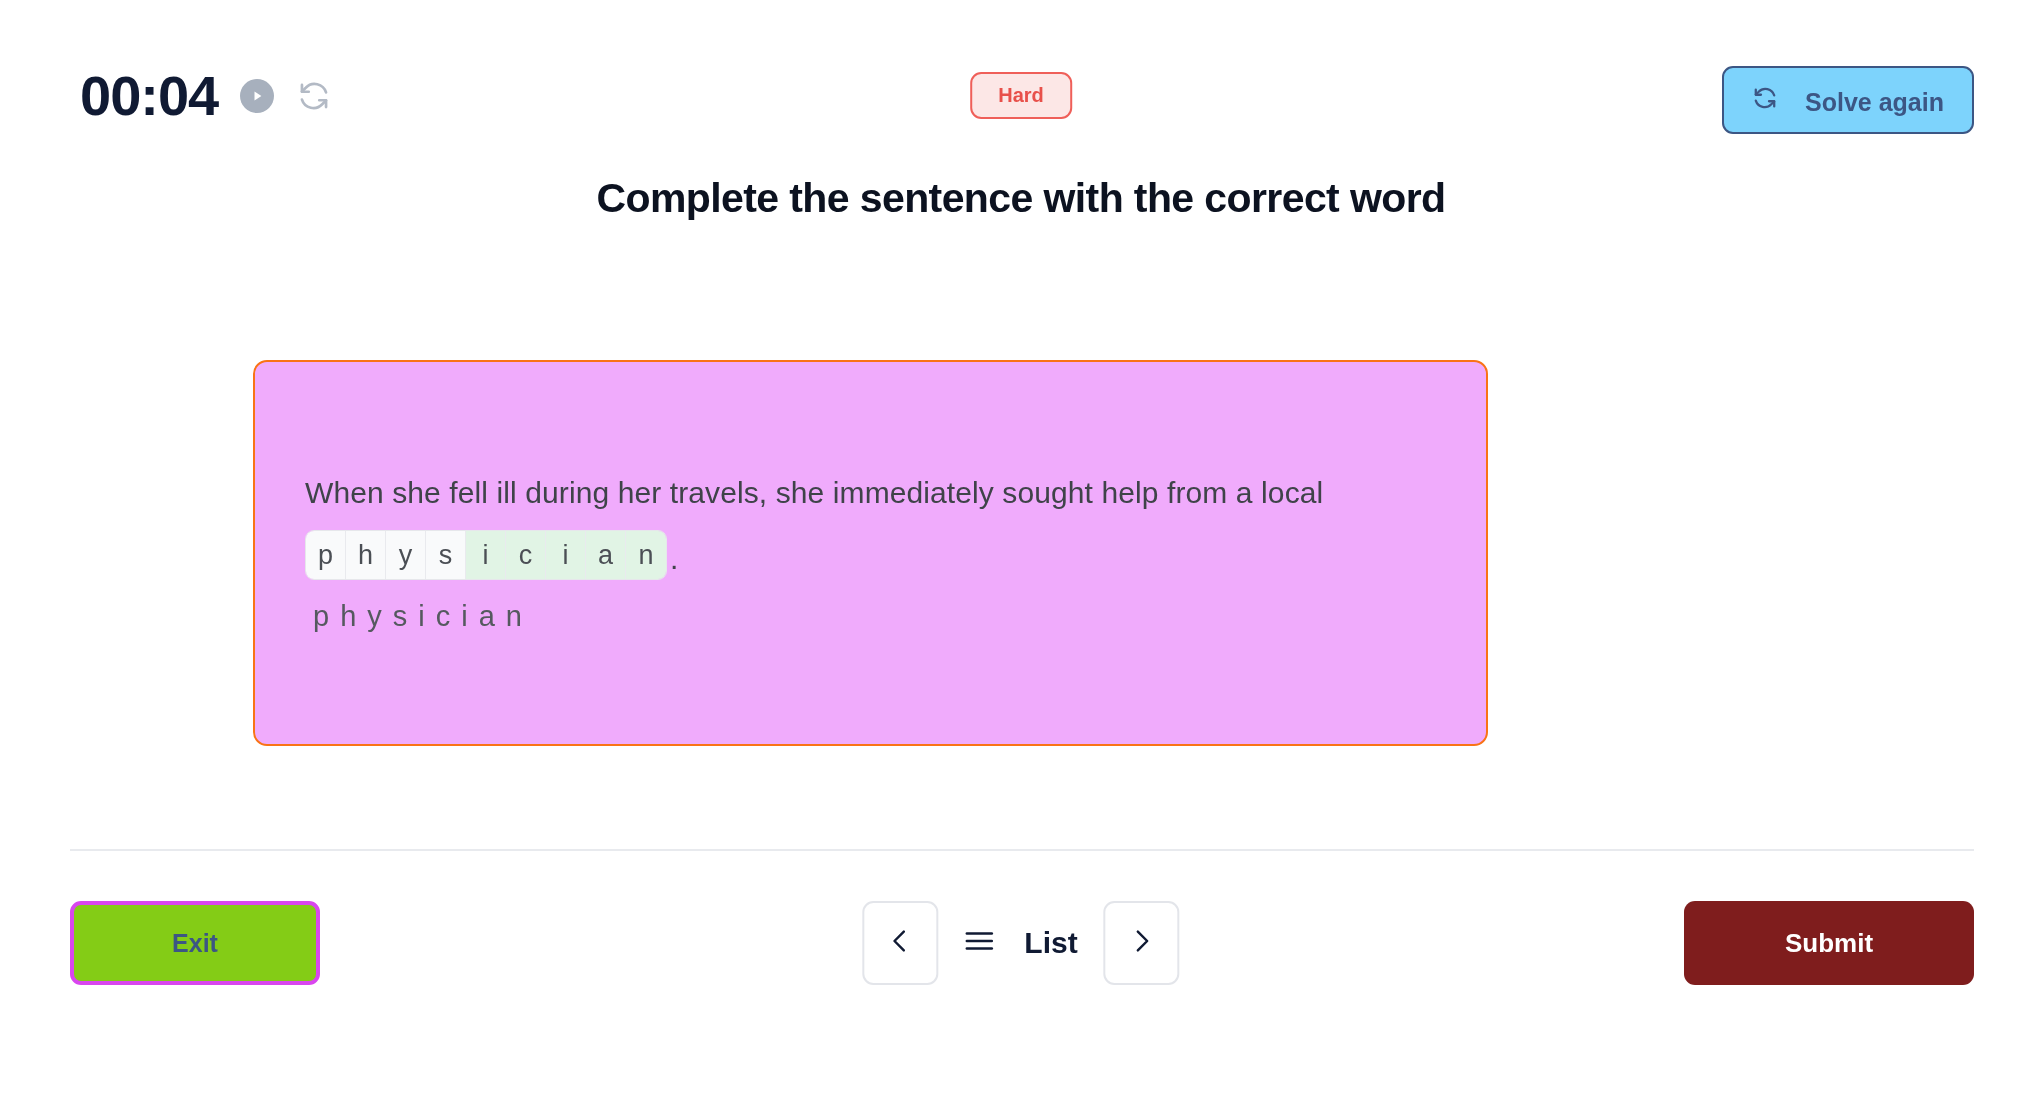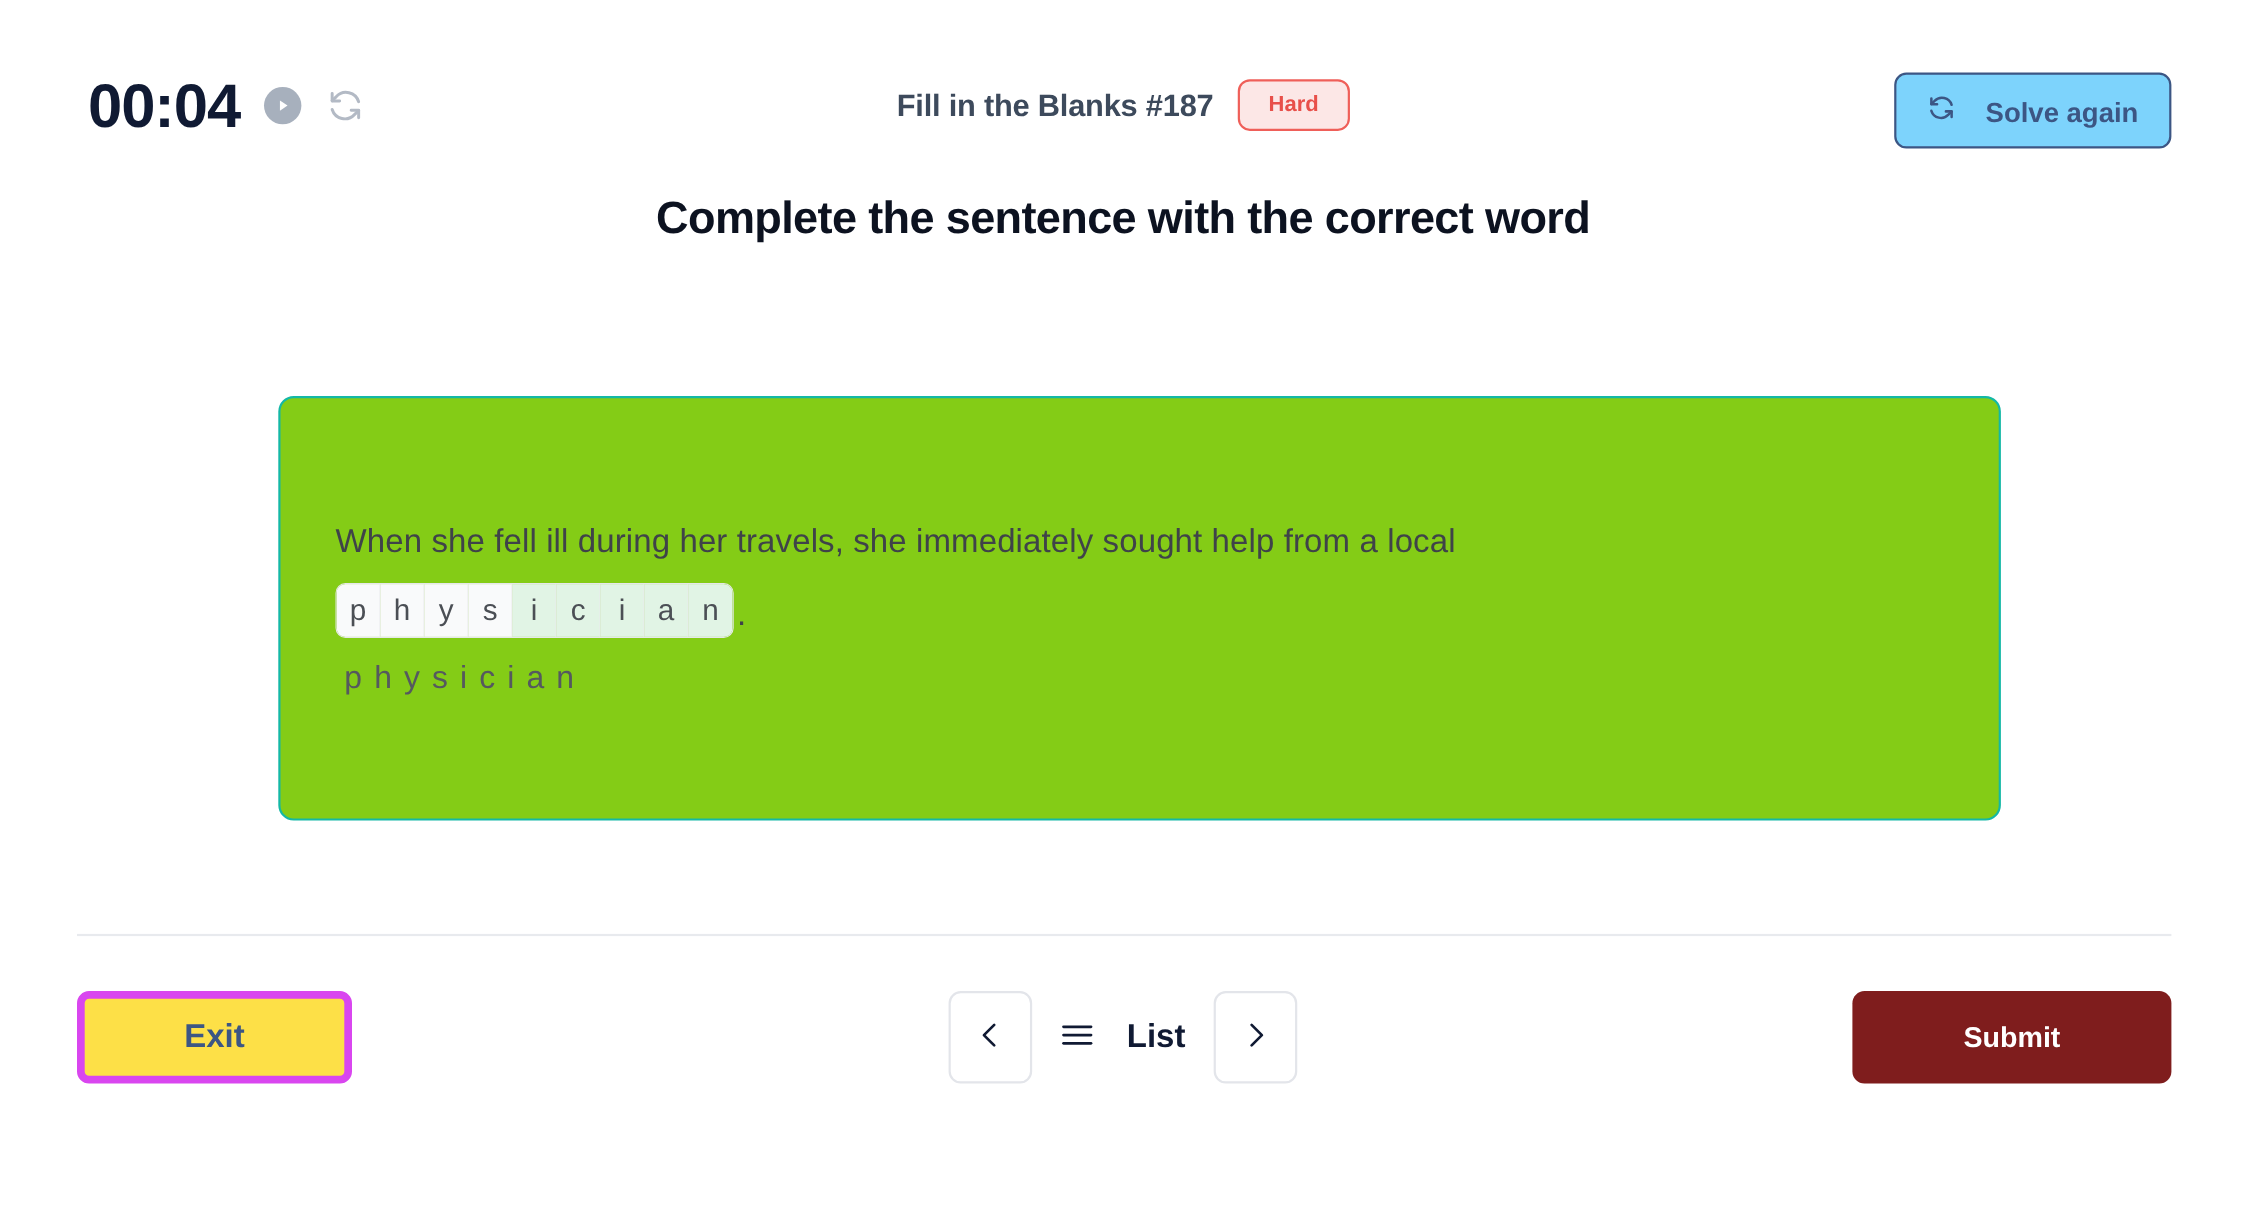--- a/index.html
+++ b/index.html
@@ -109,25 +109,25 @@
     font-size: 41px;
     font-weight: 700;
     color: #0c1220;
     letter-spacing: -0.6px;
   }
 
   
   .question-card {
     position: absolute;
     left: 253px; top: 360px;
-    width: 1566px;
+    width: 1235px;
     height: 386px;
-    border: 2px solid #14b8a6;
+    border: 2px solid #f97316;
     border-radius: 14px;
-    background: #84cc16;
+    background: #f0abfc;
   }
 
   .sentence-block {
     position: absolute;
     left: 50px; top: 116px;
     width: 1440px;
   }
   .sentence-line {
     font-size: 30px;
     color: #3f4349;
@@ -181,24 +181,24 @@
     width: 1904px;
     height: 2px;
     background: #e8eaee;
   }
 
   
   .exit-btn {
     position: absolute;
     left: 70px; top: 901px;
     width: 250px; height: 84px;
-    border: 7px solid #d946ef;
-    border-radius: 11px;
-    background: #fde047;
-    font-size: 30px;
+    border: 4px solid #d946ef;
+    border-radius: 11px;
+    background: #84cc16;
+    font-size: 25px;
     font-weight: 700;
     color: #3c5684;
     display: flex;
     align-items: center;
     justify-content: center;
     cursor: pointer;
   }
 
   .nav-group {
     position: absolute;
@@ -269,21 +269,20 @@
         <svg width="34" height="34" viewBox="0 0 24 24" fill="none" stroke="#b3bac5" stroke-width="1.9" stroke-linecap="round" stroke-linejoin="round" aria-hidden="true">
           <path d="M20.5 9.5A8.5 8.5 0 0 0 6.2 6.2L3.5 8.8"></path>
           <polyline points="3.5,4.2 3.5,9 8.3,9"></polyline>
           <path d="M3.5 14.5A8.5 8.5 0 0 0 17.8 17.8l2.7-2.6"></path>
           <polyline points="20.5,19.8 20.5,15 15.7,15"></polyline>
         </svg>
       </div>
     </div>
 
     <div class="title-group">
-      <div class="puzzle-title">Fill in the Blanks #187</div>
       <div class="difficulty-badge">Hard</div>
     </div>
 
     <div class="solve-again-btn">
       <span>
         <svg width="26" height="26" viewBox="0 0 24 24" fill="none" stroke="#3c5684" stroke-width="2.1" stroke-linecap="round" stroke-linejoin="round" aria-hidden="true">
           <path d="M20.5 9.5A8.5 8.5 0 0 0 6.2 6.2L3.5 8.8"></path>
           <polyline points="3.5,4.2 3.5,9 8.3,9"></polyline>
           <path d="M3.5 14.5A8.5 8.5 0 0 0 17.8 17.8l2.7-2.6"></path>
           <polyline points="20.5,19.8 20.5,15 15.7,15"></polyline>

